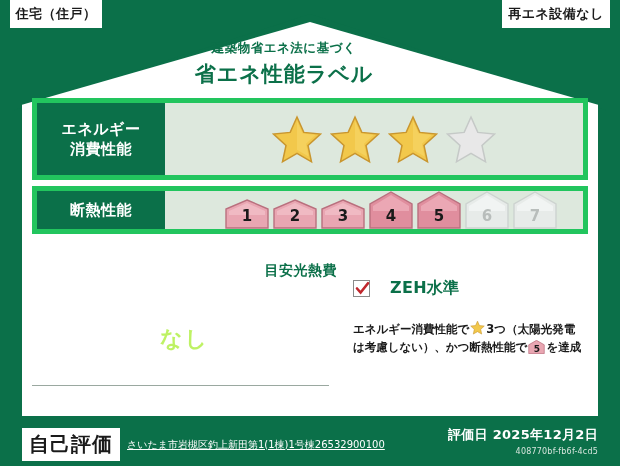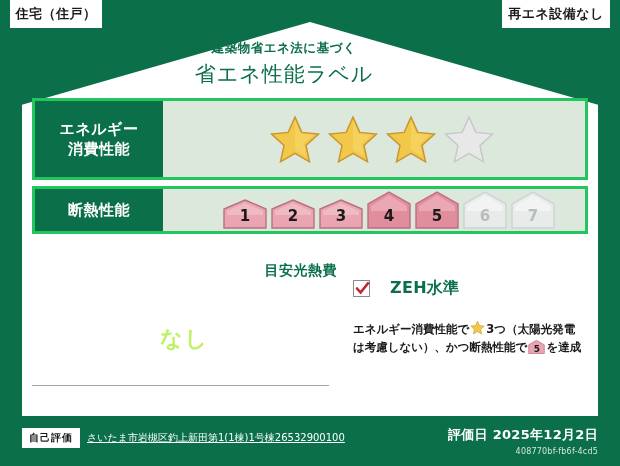--- a/index.html
+++ b/index.html
@@ -50,35 +50,35 @@
   .title-wrap {
     position: absolute;
     left: 0; top: 40px; width: 568px;
     text-align: center;
     color: #0b7049;
   }
   .title-sub {
     font-size: 12.5px; font-weight: bold; letter-spacing: .5px;
   }
   .title-main {
-    font-size: 21px; font-weight: normal; letter-spacing: 1px;
+    font-size: 21px; font-weight: bold; letter-spacing: 1px;
     margin-top: 3px;
   }
 
   
   .perf-table {
     position: absolute;
     left: 32px; top: 98px;
     width: 556px;
   }
   .perf-row {
     display: flex;
     align-items: stretch;
     margin-bottom: 6px;
-    border: 3px solid #22c55e;
+    border: 5px solid #22c55e;
     background: #dde8dd;
   }
   .perf-row.row-energy { height: 82px; }
   .perf-row.row-insul  { height: 48px; }
 
   .perf-head {
     width: 128px;
     background: #0b7049;
     color: #ffffff;
     font-weight: bold;
@@ -196,21 +196,21 @@
     color: #ffffff;
   }
   .footer-left {
     position: absolute; left: 22px; top: 12px;
     display: flex; align-items: center; gap: 7px;
   }
   .self-badge {
     background: #ffffff;
     color: #1a1a1a;
     font-weight: bold;
-    font-size: 10px;
+    font-size: 20px;
     padding: 3px 7px;
     letter-spacing: 1px;
   }
   .addr { font-size: 10px; color: #ffffff; letter-spacing: 0; text-decoration: underline; }
   .footer-right {
     position: absolute; right: 22px; top: 10px;
     text-align: right;
   }
   .eval-date { font-size: 13px; font-weight: bold; letter-spacing: .3px; }
   .eval-id { font-size: 8px; margin-top: 3px; color: #d7e5dd; letter-spacing: .2px; }

